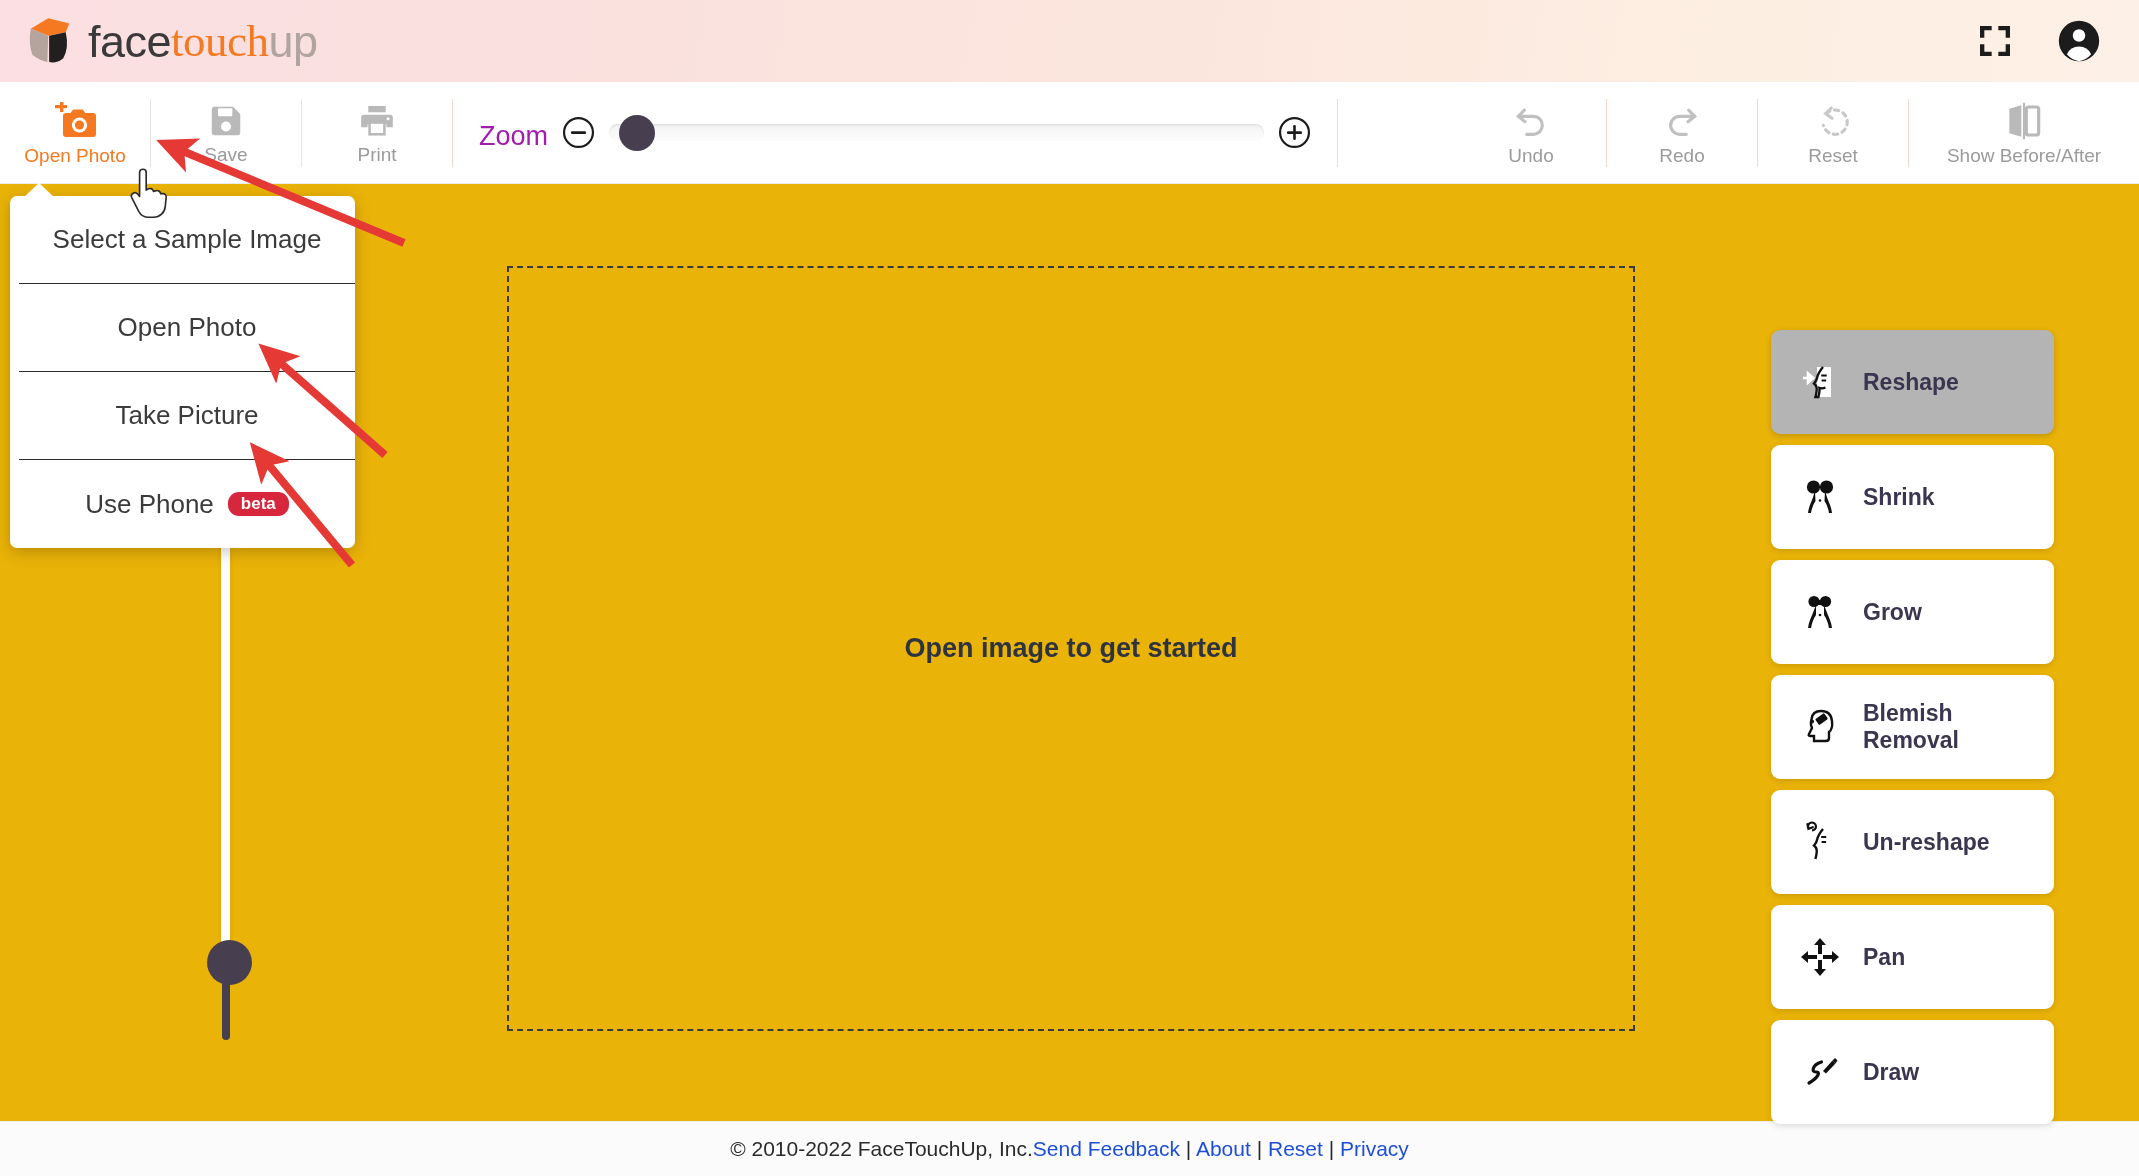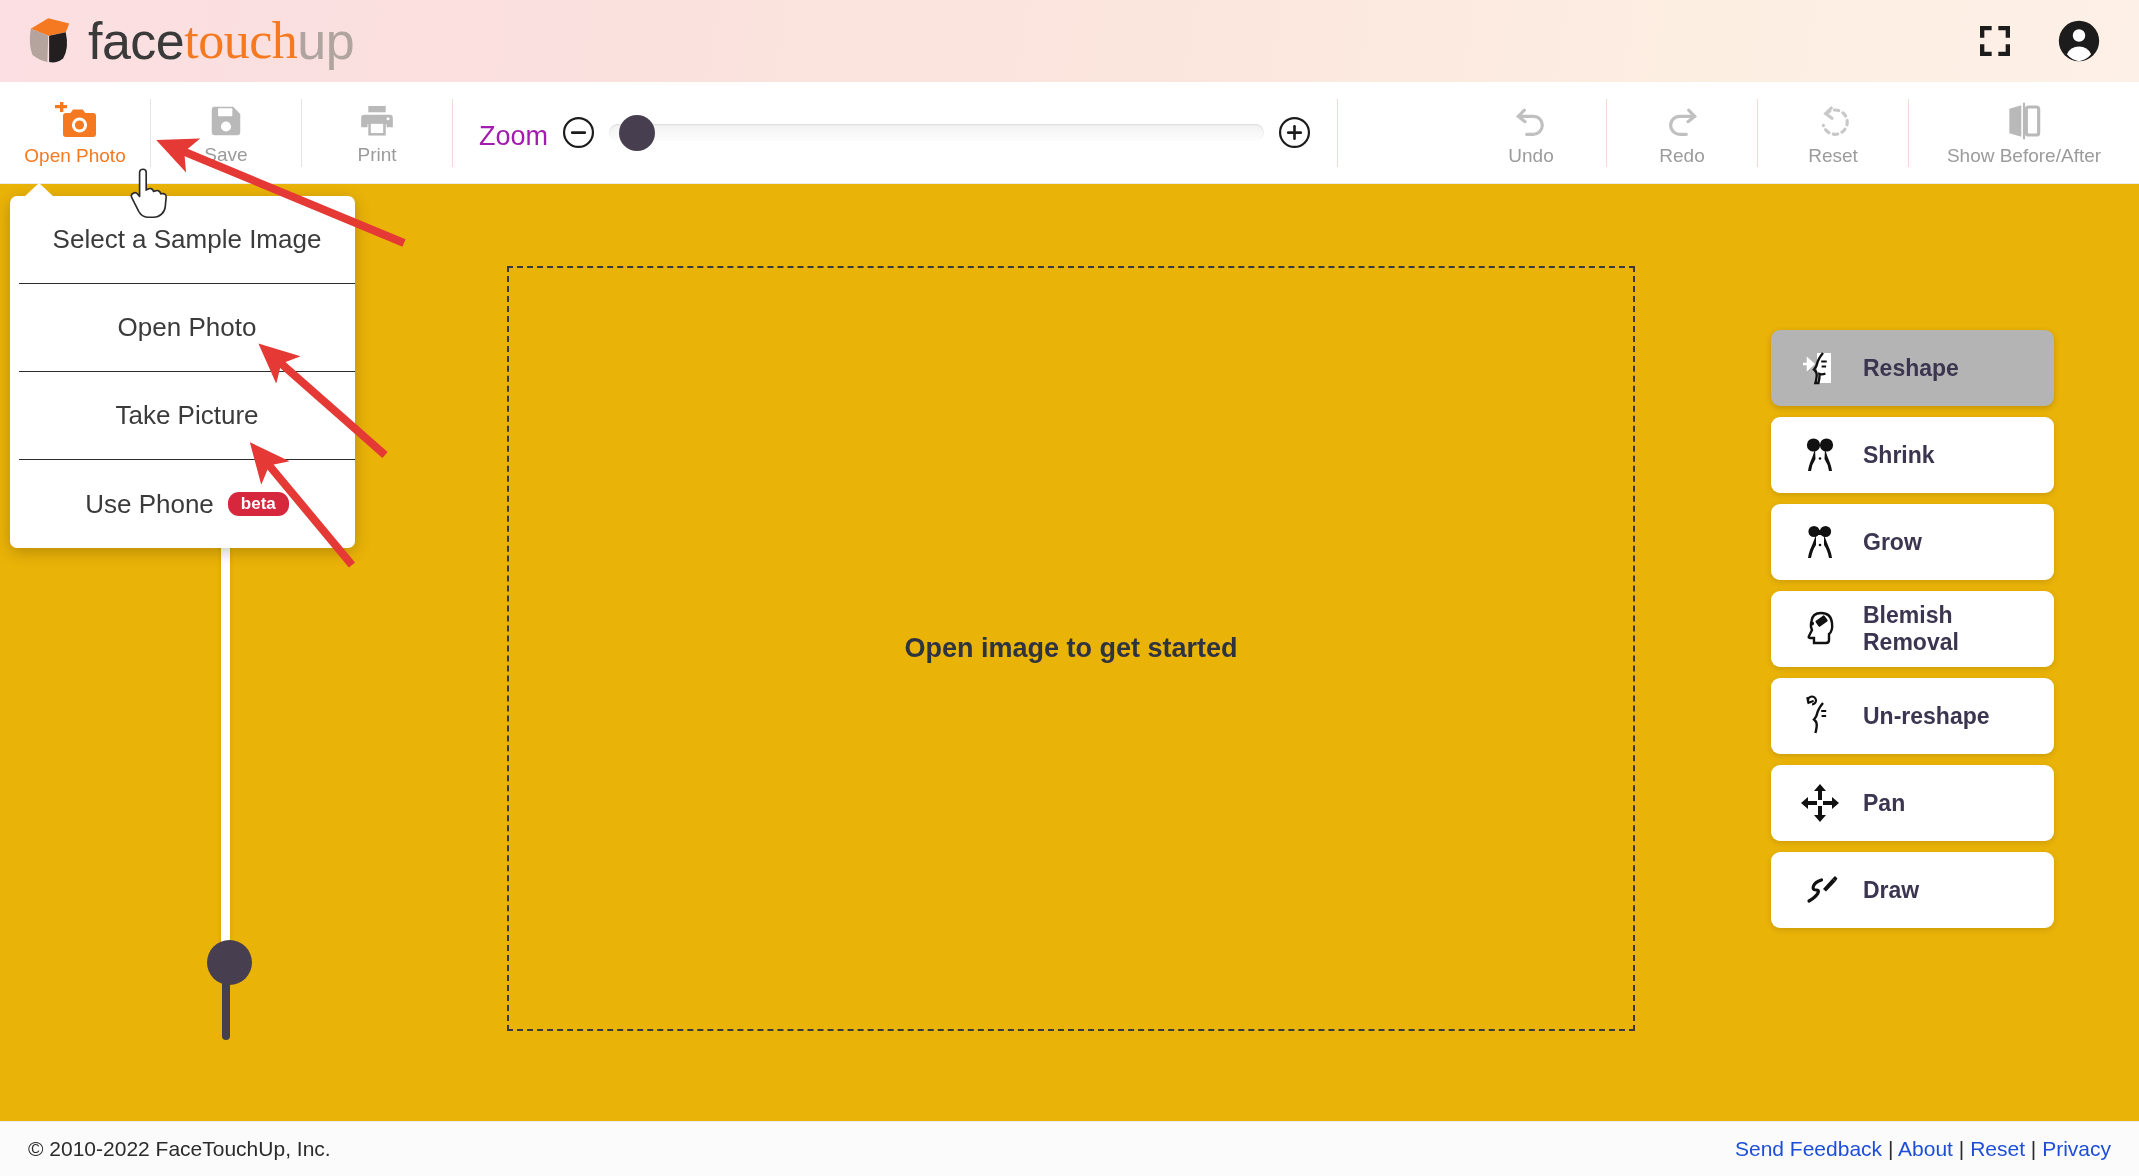--- a/index.html
+++ b/index.html
@@ -13,21 +13,21 @@
 
   
   .header {
     position: absolute; top: 0; left: 0; width: 2139px; height: 82px;
     background: linear-gradient(100deg, #fbdfe2 0%, #fae0de 25%, #fbe6dd 55%, #fdeee2 80%, #fdf0e6 100%);
     display: flex; align-items: center; justify-content: space-between;
     padding: 0 38px 0 22px;
   }
   .brand { display: flex; align-items: center; gap: 10px; }
   .brand-mark { width: 56px; height: 56px; display:block; }
-  .brand-text { font-size: 52px; letter-spacing: -0.5px; line-height: 1; display:flex; align-items:center; }
+  .brand-text { font-size: 45px; letter-spacing: -0.5px; line-height: 1; display:flex; align-items:center; }
   .bt-face { color: #3a3a3a; font-weight: 400; }
   .bt-touch { color: #f47920; font-weight: 400; font-family: Liberation Serif, serif; }
   .bt-up { color: #b0a49f; font-weight: 400; }
   .header-icons { display: flex; align-items: center; gap: 42px; }
   .hdr-ico { cursor: pointer; display:block; }
 
   
   .toolbar {
     position: absolute; top: 82px; left: 0; width: 2139px; height: 102px;
     background: #fff; display: flex; align-items: center;
@@ -102,33 +102,33 @@
   }
   .canvas-box {
     position: absolute; left: 507px; top: 82px; width: 1128px; height: 765px;
     border: 2px dashed #3a3a3a; display: flex; align-items: center; justify-content: center;
   }
   .canvas-hint { font-size: 27px; color: #2e3340; }
 
   
   .tools { position: absolute; right: 85px; top: 330px; width: 283px; z-index: 6; }
   .tool {
-    display: flex; align-items: center; gap: 22px; height: 76px;
+    display: flex; align-items: center; gap: 22px; height: 104px;
     background: #fff; border-radius: 9px; margin-bottom: 11px;
     box-shadow: 0 2px 6px rgba(0,0,0,.13); padding-left: 28px; cursor: pointer;
   }
   .tool.selected { background: #b4b4b4; box-shadow: 0 2px 6px rgba(0,0,0,.18); }
   .tool-ico { width: 42px; height: 42px; flex: 0 0 42px; display:flex; align-items:center; justify-content:center;}
   .tool-label { font-size: 23px; font-weight: bold; color: #3b3550; }
 
   
   .footer {
     position: absolute; left: 0; bottom: 0; width: 2139px; height: 55px;
     background: #fbfbfb; border-top: 1px solid #ececec;
-    display: flex; align-items: center; justify-content: space-between;
+    display: flex; align-items: center; justify-content: center;
     padding: 0 28px; font-size: 21px; color: #2b2b2b;
   }
   .footer-links a { color: #1d4ed8; text-decoration: none; cursor: pointer; }
   .footer-links span.sep { color: #2b2b2b; }
 
   
   .annot { position: absolute; left:0; top:0; width: 2139px; height: 1176px; pointer-events: none; z-index: 60; }
   .cursor-hand { position: absolute; left: 124px; top: 168px; z-index: 61; pointer-events:none; }
 </style>
 </head>

